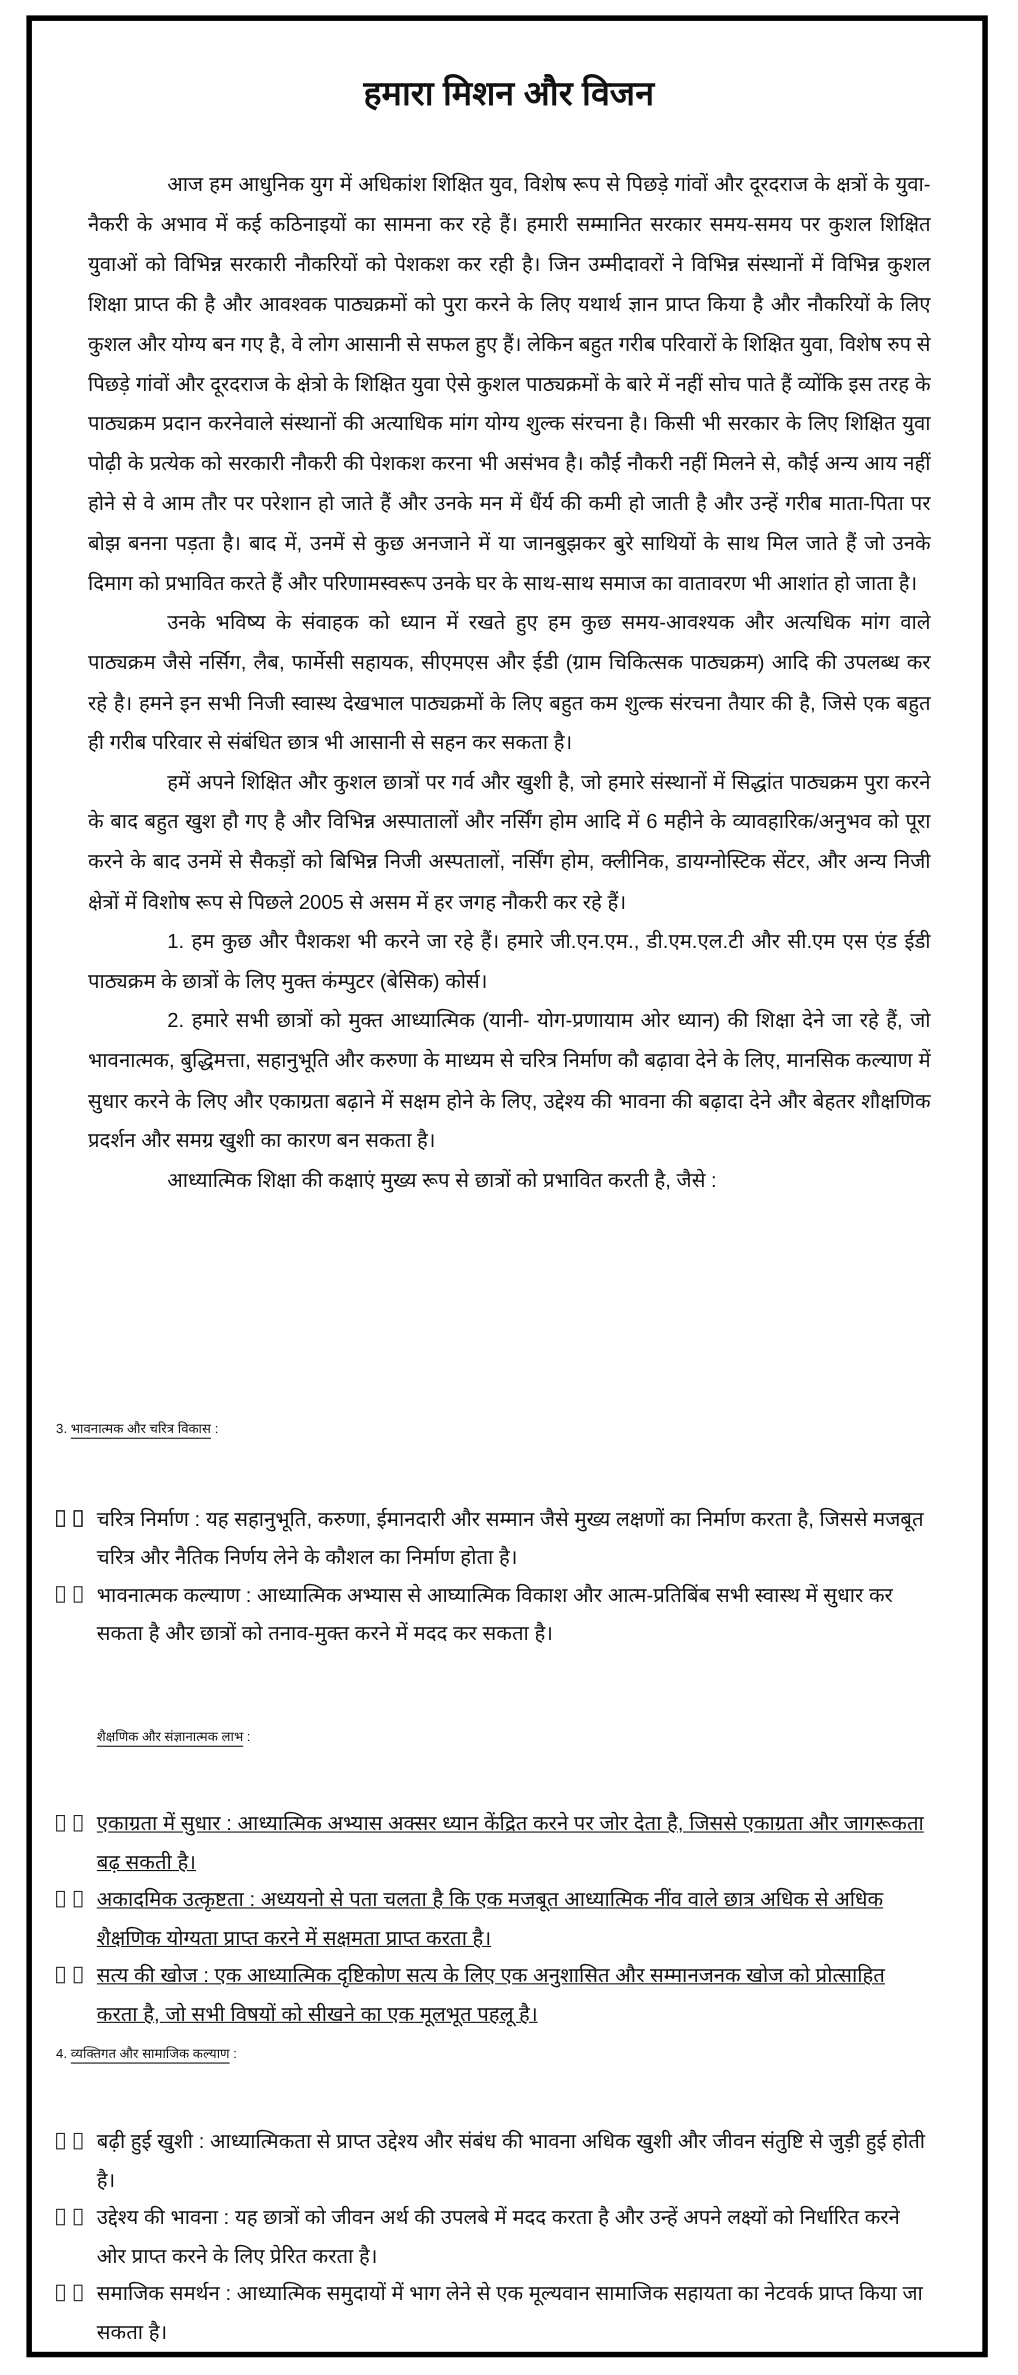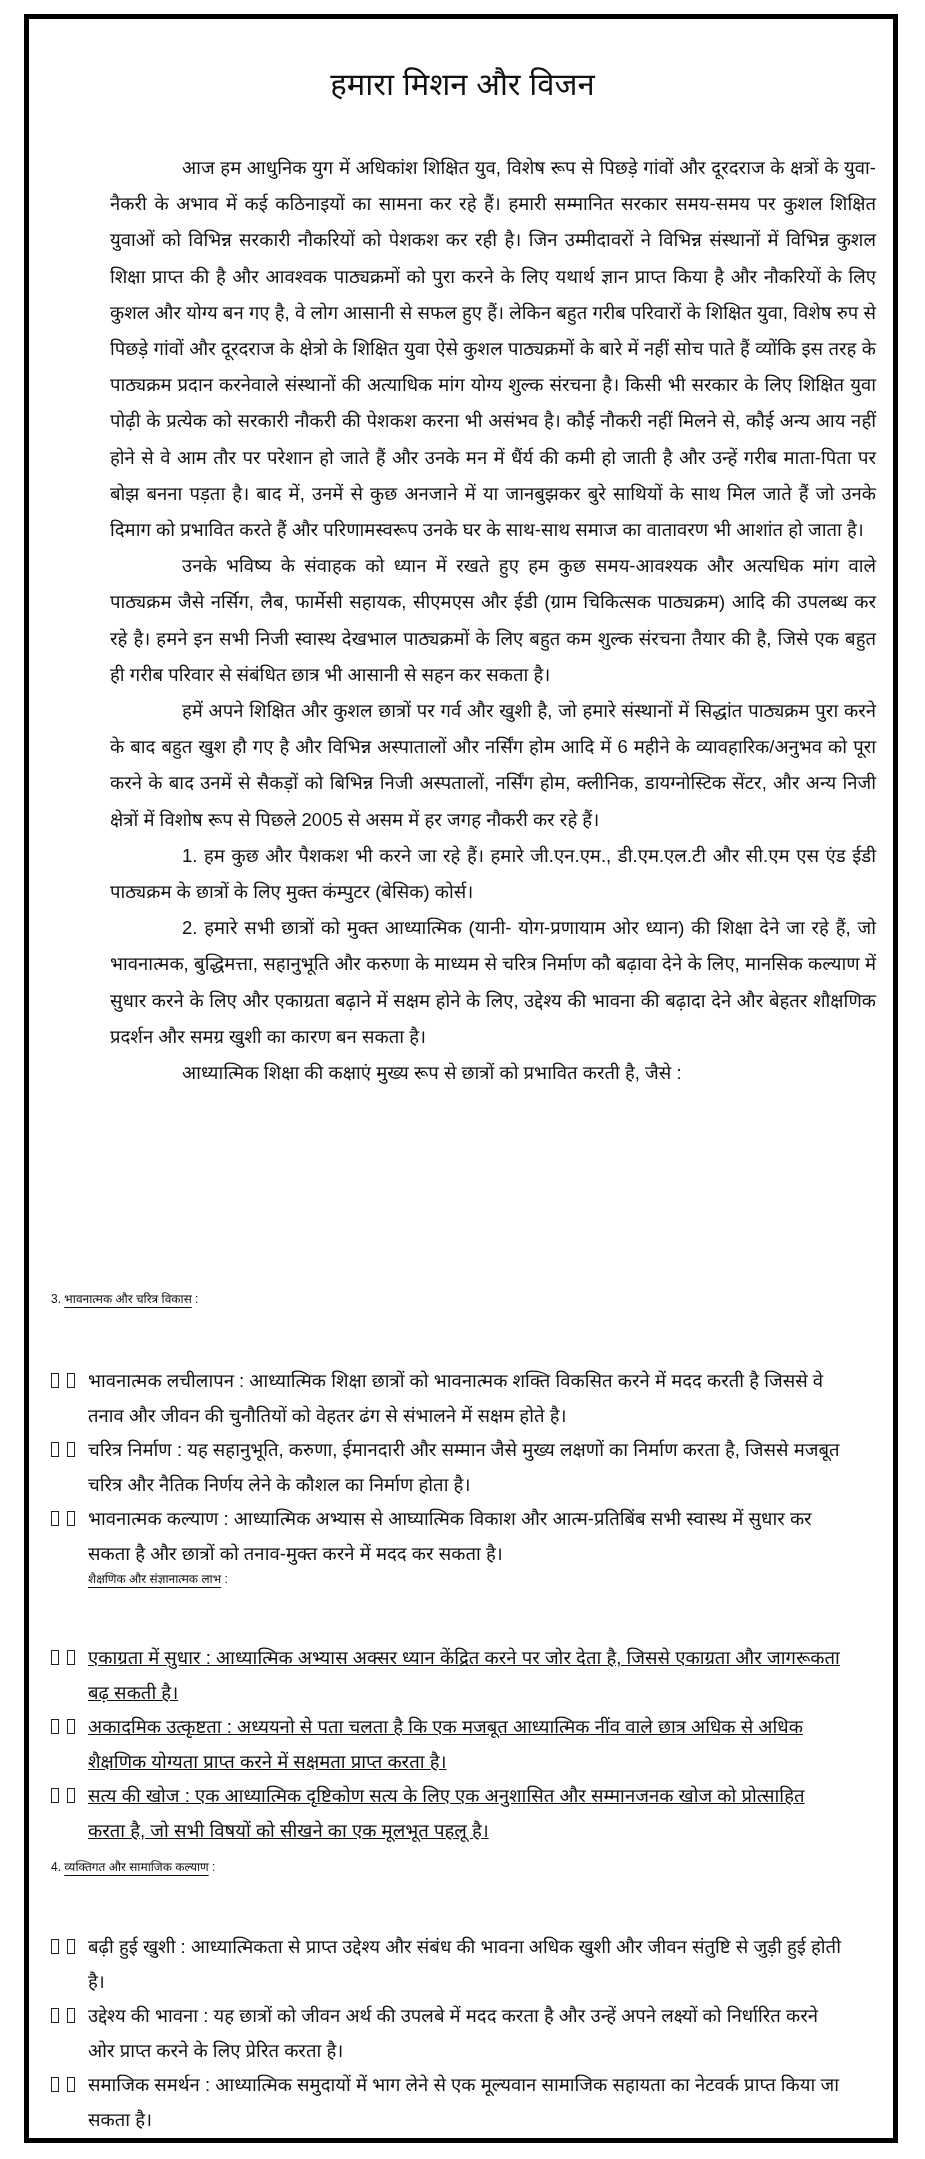--- a/index.html
+++ b/index.html
@@ -1,53 +1,52 @@
 <!DOCTYPE html>
 <html><head>
 <meta charset="utf-8">
 <style>
   html, body { margin: 0; padding: 0; background: #ffffff; }
   body { width: 925px; height: 2159px; position: relative; font-family: "Liberation Sans", "DejaVu Sans", sans-serif; color: #111; }
   .frame { position: absolute; left: 24px; top: 14px; width: 864px; height: 2119px; border: 5px solid #000; box-sizing: content-box; }
-  .title { position: absolute; left: 0; right: 0; top: 62px; text-align: center; font-size: 31px; font-weight: normal; letter-spacing: 0px; }
+  .title { position: absolute; left: 0; right: 0; top: 62px; text-align: center; font-size: 31px; font-weight: bold; letter-spacing: 0px; }
   .body { position: absolute; left: 80px; width: 766px; font-size: 18.5px; line-height: 36.2px; text-align: justify; }
   .p { margin: 0; }
   .indent { text-indent: 72px; }
   .sec-head { position: absolute; left: 51px; font-size: 12px; }
   .sec-head u { text-decoration: underline; text-underline-offset: 4px; }
   .bullets { position: absolute; left: 51px; width: 790px; font-size: 18.5px; line-height: 34.5px; }
   .bullet { position: relative; padding-left: 37px; margin: 0; }
   .tofu { position: absolute; left: 0; top: 0; display: inline-block; }
   .tofu i { display: inline-block; width: 6px; height: 13px; border: 1px solid #222; margin-right: 8px; vertical-align: -1px; }
 </style>
 </head>
 <body>
 
 <div class="frame"></div>
 
 <h1 class="title" style="margin:0;">हमारा मिशन और विजन</h1>
 
-<div class="body" style="top:150px;margin-left:30px;">
+<div class="body" style="top:150px;">
   <p class="p indent">आज हम आधुनिक युग में अधिकांश शिक्षित युव, विशेष रूप से पिछड़े गांवों और दूरदराज के क्षत्रों के युवा-नैकरी के अभाव में कई कठिनाइयों का सामना कर रहे हैं। हमारी सम्मानित सरकार समय-समय पर कुशल शिक्षित युवाओं को विभिन्न सरकारी नौकरियों को पेशकश कर रही है। जिन उम्मीदावरों ने विभिन्न संस्थानों में विभिन्न कुशल शिक्षा प्राप्त की है और आवश्वक पाठ्यक्रमों को पुरा करने के लिए यथार्थ ज्ञान प्राप्त किया है और नौकरियों के लिए कुशल और योग्य बन गए है, वे लोग आसानी से सफल हुए हैं। लेकिन बहुत गरीब परिवारों के शिक्षित युवा, विशेष रुप से पिछड़े गांवों और दूरदराज के क्षेत्रो के शिक्षित युवा ऐसे कुशल पाठ्यक्रमों के बारे में नहीं सोच पाते हैं व्योंकि इस तरह के पाठ्यक्रम प्रदान करनेवाले संस्थानों की अत्याधिक मांग योग्य शुल्क संरचना है। किसी भी सरकार के लिए शिक्षित युवा पोढ़ी के प्रत्येक को सरकारी नौकरी की पेशकश करना भी असंभव है। कौई नौकरी नहीं मिलने से, कौई अन्य आय नहीं होने से वे आम तौर पर परेशान हो जाते हैं और उनके मन में धैंर्य की कमी हो जाती है और उन्हें गरीब माता-पिता पर बोझ बनना पड़ता है। बाद में, उनमें से कुछ अनजाने में या जानबुझकर बुरे साथियों के साथ मिल जाते हैं जो उनके दिमाग को प्रभावित करते हैं और परिणामस्वरूप उनके घर के साथ-साथ समाज का वातावरण भी आशांत हो जाता है।</p>
   <p class="p indent">उनके भविष्य के संवाहक को ध्यान में रखते हुए हम कुछ समय-आवश्यक और अत्यधिक मांग वाले पाठ्यक्रम जैसे नर्सिग, लैब, फार्मेसी सहायक, सीएमएस और ईडी (ग्राम चिकित्सक पाठ्यक्रम) आदि की उपलब्ध कर रहे है। हमने इन सभी निजी स्वास्थ देखभाल पाठ्यक्रमों के लिए बहुत कम शुल्क संरचना तैयार की है, जिसे एक बहुत ही गरीब परिवार से संबंधित छात्र भी आसानी से सहन कर सकता है।</p>
   <p class="p indent">हमें अपने शिक्षित और कुशल छात्रों पर गर्व और खुशी है, जो हमारे संस्थानों में सिद्धांत पाठ्यक्रम पुरा करने के बाद बहुत खुश हौ गए है और विभिन्न अस्पातालों और नर्सिंग होम आदि में 6 महीने के व्यावहारिक/अनुभव को पूरा करने के बाद उनमें से सैकड़ों को बिभिन्न निजी अस्पतालों, नर्सिंग होम, क्लीनिक, डायग्नोस्टिक सेंटर, और अन्य निजी क्षेत्रों में विशोष रूप से पिछले 2005 से असम में हर जगह नौकरी कर रहे हैं।</p>
   <p class="p indent">1. हम कुछ और पैशकश भी करने जा रहे हैं। हमारे जी.एन.एम., डी.एम.एल.टी और सी.एम एस एंड ईडी पाठ्यक्रम के छात्रों के लिए मुक्त कंम्पुटर (बेसिक) कोर्स।</p>
   <p class="p indent">2. हमारे सभी छात्रों को मुक्त आध्यात्मिक (यानी- योग-प्रणायाम ओर ध्यान) की शिक्षा देने जा रहे हैं, जो भावनात्मक, बुद्धिमत्ता, सहानुभूति और करुणा के माध्यम से चरित्र निर्माण कौ बढ़ावा देने के लिए, मानसिक कल्याण में सुधार करने के लिए और एकाग्रता बढ़ाने में सक्षम होने के लिए, उद्देश्य की भावना की बढ़ादा देने और बेहतर शौक्षणिक प्रदर्शन और समग्र खुशी का कारण बन सकता है।</p>
   <p class="p indent">आध्यात्मिक शिक्षा की कक्षाएं मुख्य रूप से छात्रों को प्रभावित करती है, जैसे :</p>
 </div>
 
 <div class="sec-head" style="top:1290px;">
   <span>3.</span>
   <u>भावनात्मक और चरित्र विकास</u><span> :</span>
 </div>
 
 <div class="bullets" style="top:1364px;">
   <p class="bullet">
     <span class="tofu"><i></i><i></i></span>
-    <span>भावनात्मक लचीलापन : आध्यात्मिक शिक्षा छात्रों को भावनात्मक शक्ति विकसित करने में मदद करती है जिससे वे तनाव और जीवन की चुनौतियों को वेहतर ढंग से संभालने में सक्षम होते है।</span>
   </p>
   <p class="bullet">
     <span class="tofu"><i></i><i></i></span>
     <span>चरित्र निर्माण : यह सहानुभूति, करुणा, ईमानदारी और सम्मान जैसे मुख्य लक्षणों का निर्माण करता है, जिससे मजबूत चरित्र और नैतिक निर्णय लेने के कौशल का निर्माण होता है।</span>
   </p>
   <p class="bullet">
     <span class="tofu"><i></i><i></i></span>
     <span>भावनात्मक कल्याण : आध्यात्मिक अभ्यास से आघ्यात्मिक विकाश और आत्म-प्रतिबिंब सभी स्वास्थ में सुधार कर सकता है और छात्रों को तनाव-मुक्त करने में मदद कर सकता है।</span>
   </p>
 </div>

